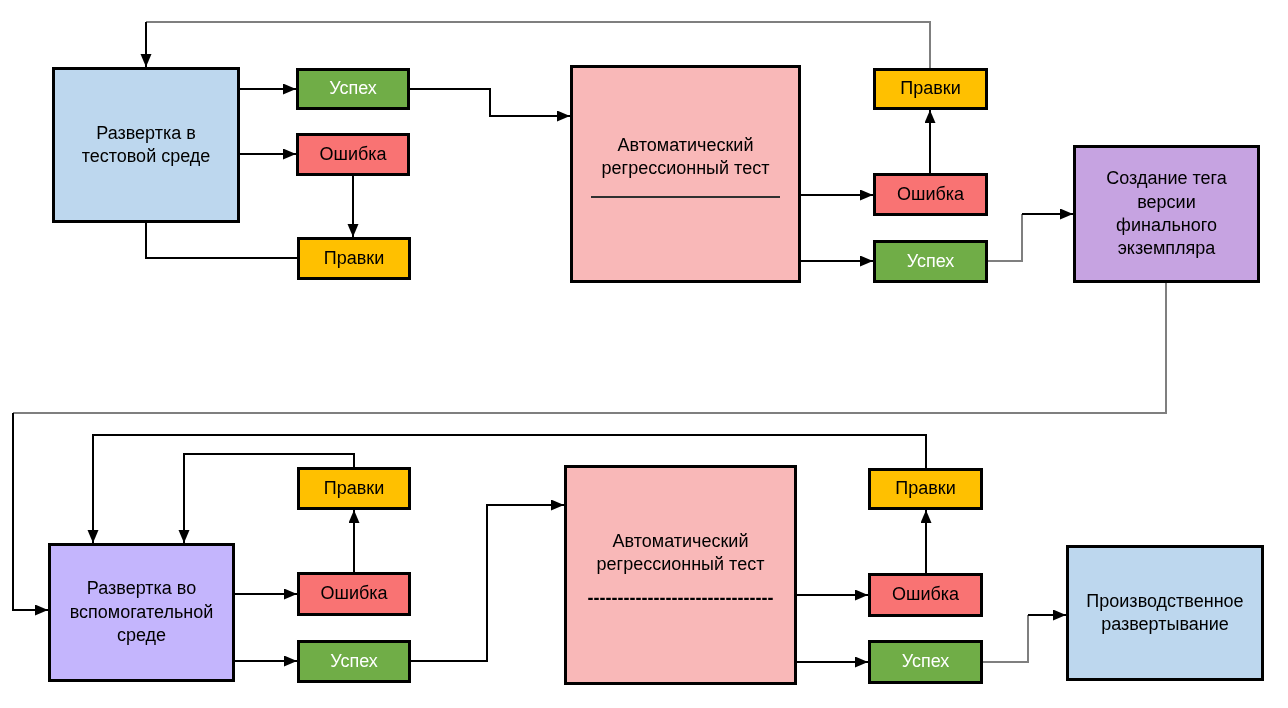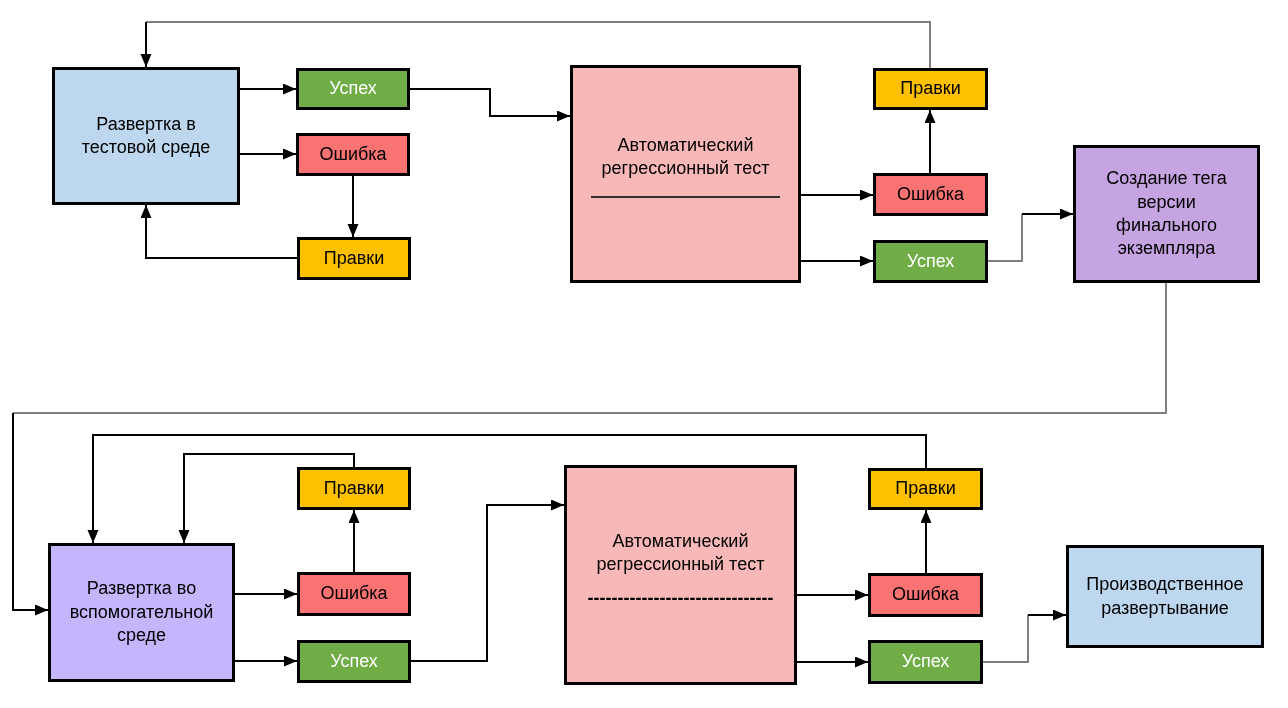--- a/index.html
+++ b/index.html
@@ -49,21 +49,21 @@
         <polyline points="354,572 354,510" fill="none" stroke="#000000" stroke-width="2" marker-end="url(#arrow)"></polyline>
         <polyline points="411,661 487,661 487,505 564,505" fill="none" stroke="#000000" stroke-width="2" marker-end="url(#arrow)"></polyline>
         <polyline points="797,595 868,595" fill="none" stroke="#000000" stroke-width="2" marker-end="url(#arrow)"></polyline>
         <polyline points="797,662 868,662" fill="none" stroke="#000000" stroke-width="2" marker-end="url(#arrow)"></polyline>
         <polyline points="926,573 926,510" fill="none" stroke="#000000" stroke-width="2" marker-end="url(#arrow)"></polyline>
         <polyline points="983,662 1028,662 1028,615" fill="none" stroke="#7F7F7F" stroke-width="2"></polyline>
         <polyline points="1028,615 1066,615" fill="none" stroke="#000000" stroke-width="2" marker-end="url(#arrow)"></polyline>
       </g>
   </svg>
   <div id="nodes">
-      <div class="node" style="left: 52px; top: 67px; width: 188px; height: 138px; background: rgb(189, 215, 238);">
+      <div class="node" style="left: 52px; top: 67px; width: 188px; height: 156px; background: rgb(189, 215, 238);">
         <span class="lbl">Развертка в
 тестовой среде</span>
       </div>
       <div class="node" style="left: 296px; top: 68px; width: 114px; height: 42px; background: rgb(112, 173, 71);">
         <span class="lbl" style="color: rgb(255, 255, 255);">Успех</span>
       </div>
       <div class="node" style="left: 296px; top: 133px; width: 114px; height: 43px; background: rgb(249, 115, 115);">
         <span class="lbl">Ошибка</span>
       </div>
       <div class="node" style="left: 297px; top: 237px; width: 114px; height: 43px; background: rgb(255, 192, 0);">
@@ -110,18 +110,18 @@
       </div>
       <div class="node" style="left: 868px; top: 468px; width: 115px; height: 42px; background: rgb(255, 192, 0);">
         <span class="lbl">Правки</span>
       </div>
       <div class="node" style="left: 868px; top: 573px; width: 115px; height: 44px; background: rgb(249, 115, 115);">
         <span class="lbl">Ошибка</span>
       </div>
       <div class="node" style="left: 868px; top: 640px; width: 115px; height: 44px; background: rgb(112, 173, 71);">
         <span class="lbl" style="color: rgb(255, 255, 255);">Успех</span>
       </div>
-      <div class="node" style="left: 1066px; top: 545px; width: 198px; height: 103px; background: rgb(189, 215, 238);">
+      <div class="node" style="left: 1066px; top: 545px; width: 198px; height: 136px; background: rgb(189, 215, 238);">
         <span class="lbl">Производственное
 развертывание</span>
       </div>
     </div>
 </div>
 
 </body></html>

